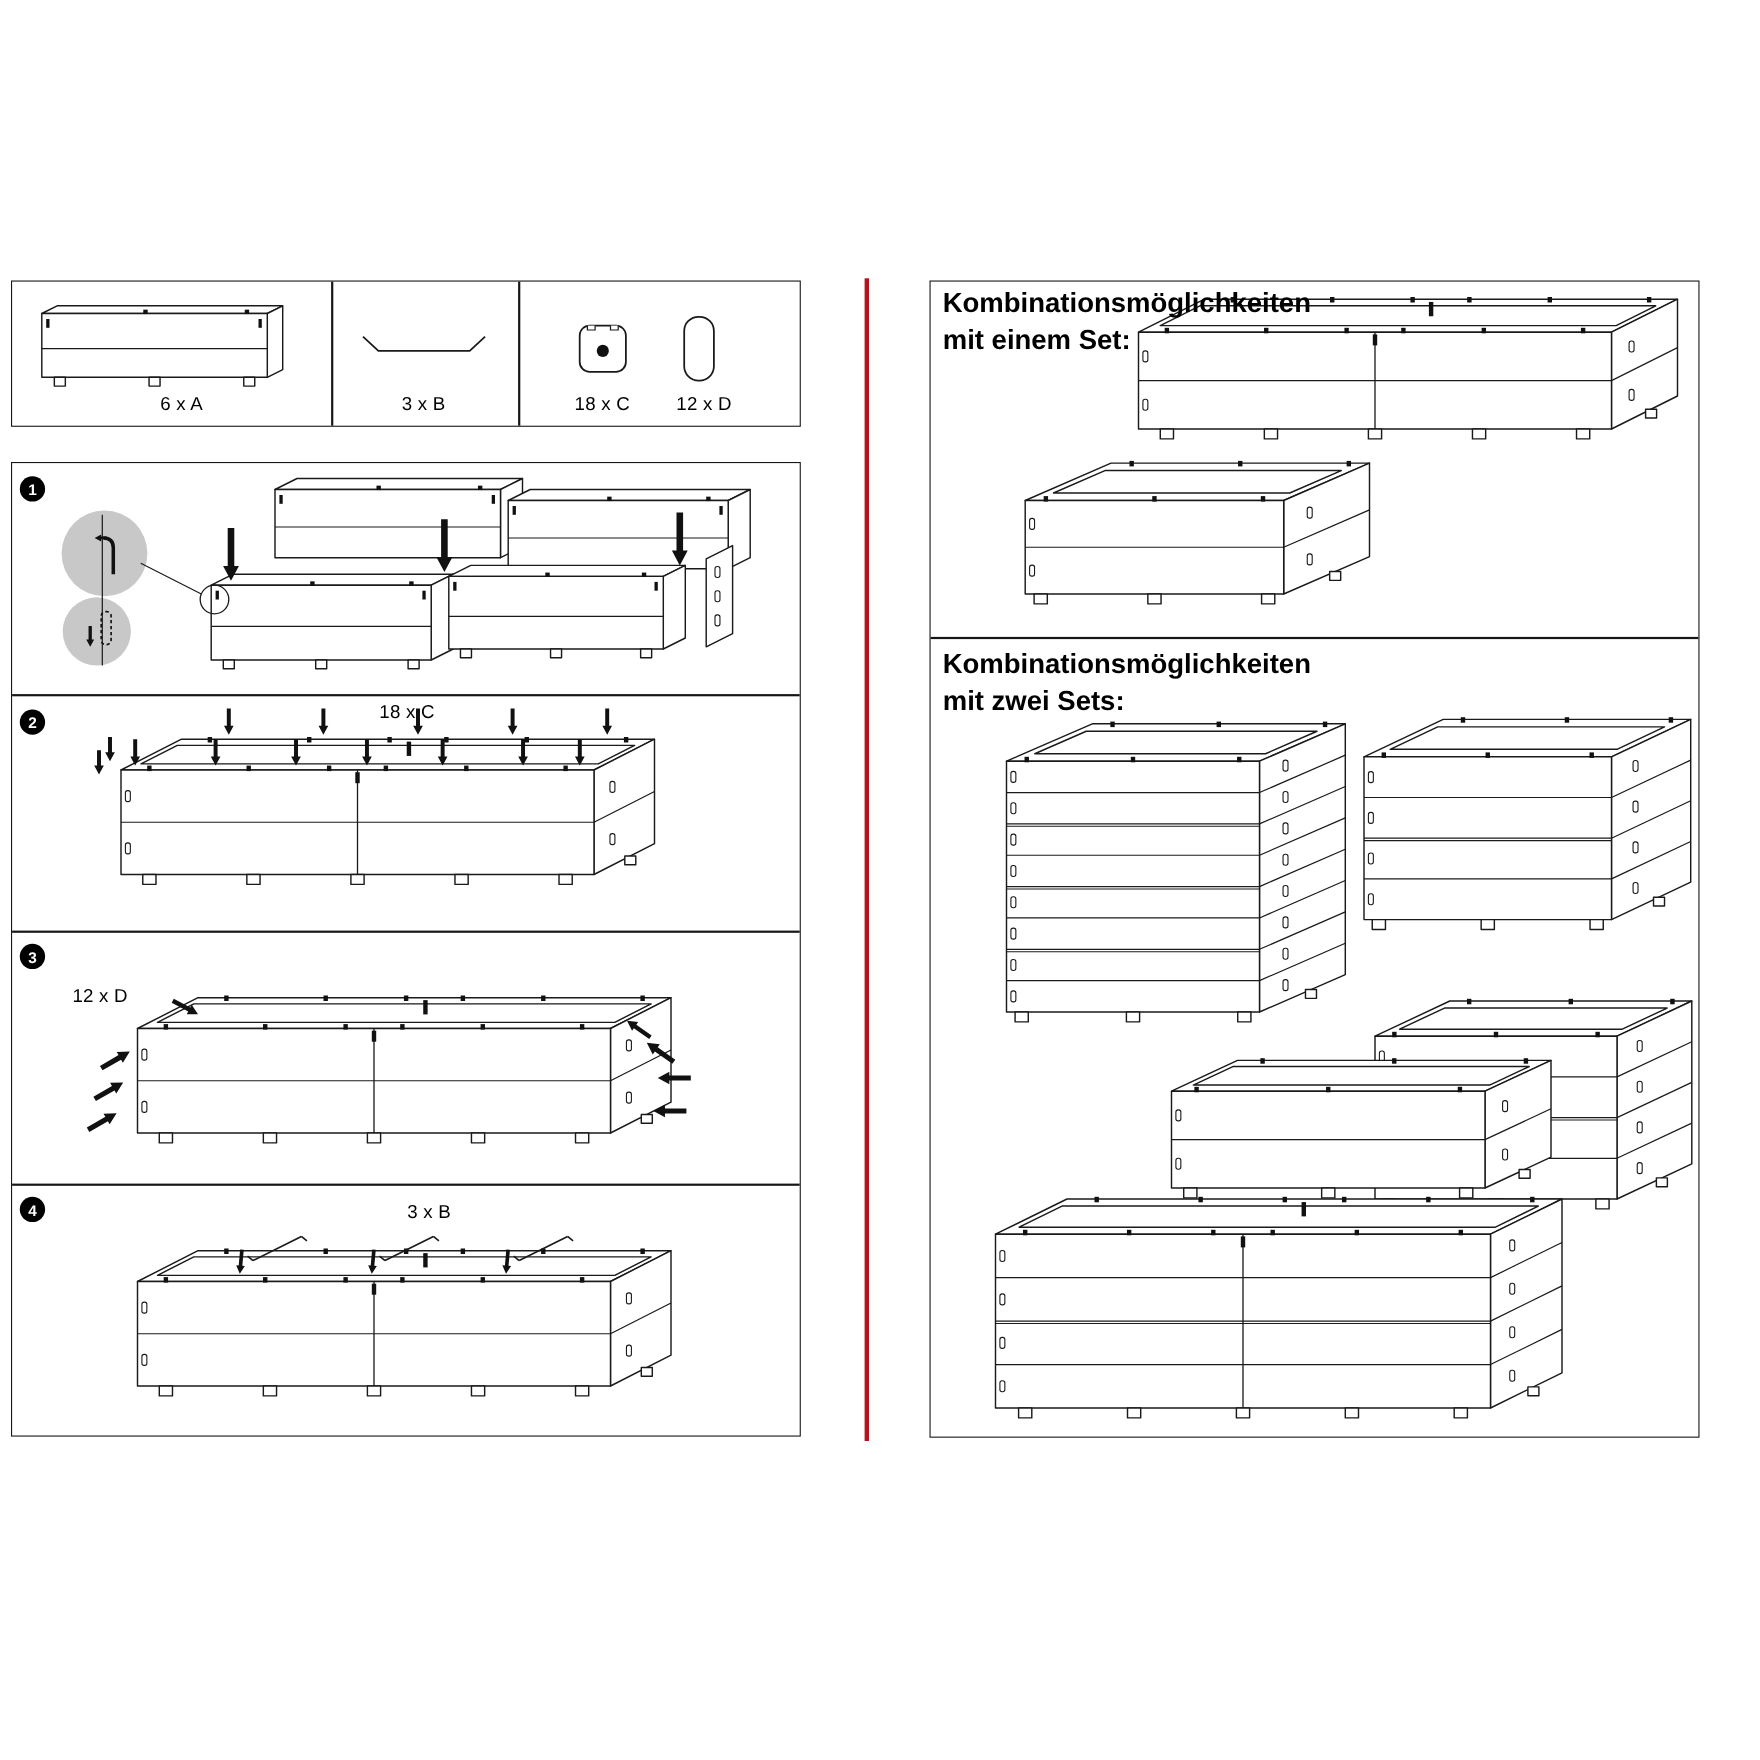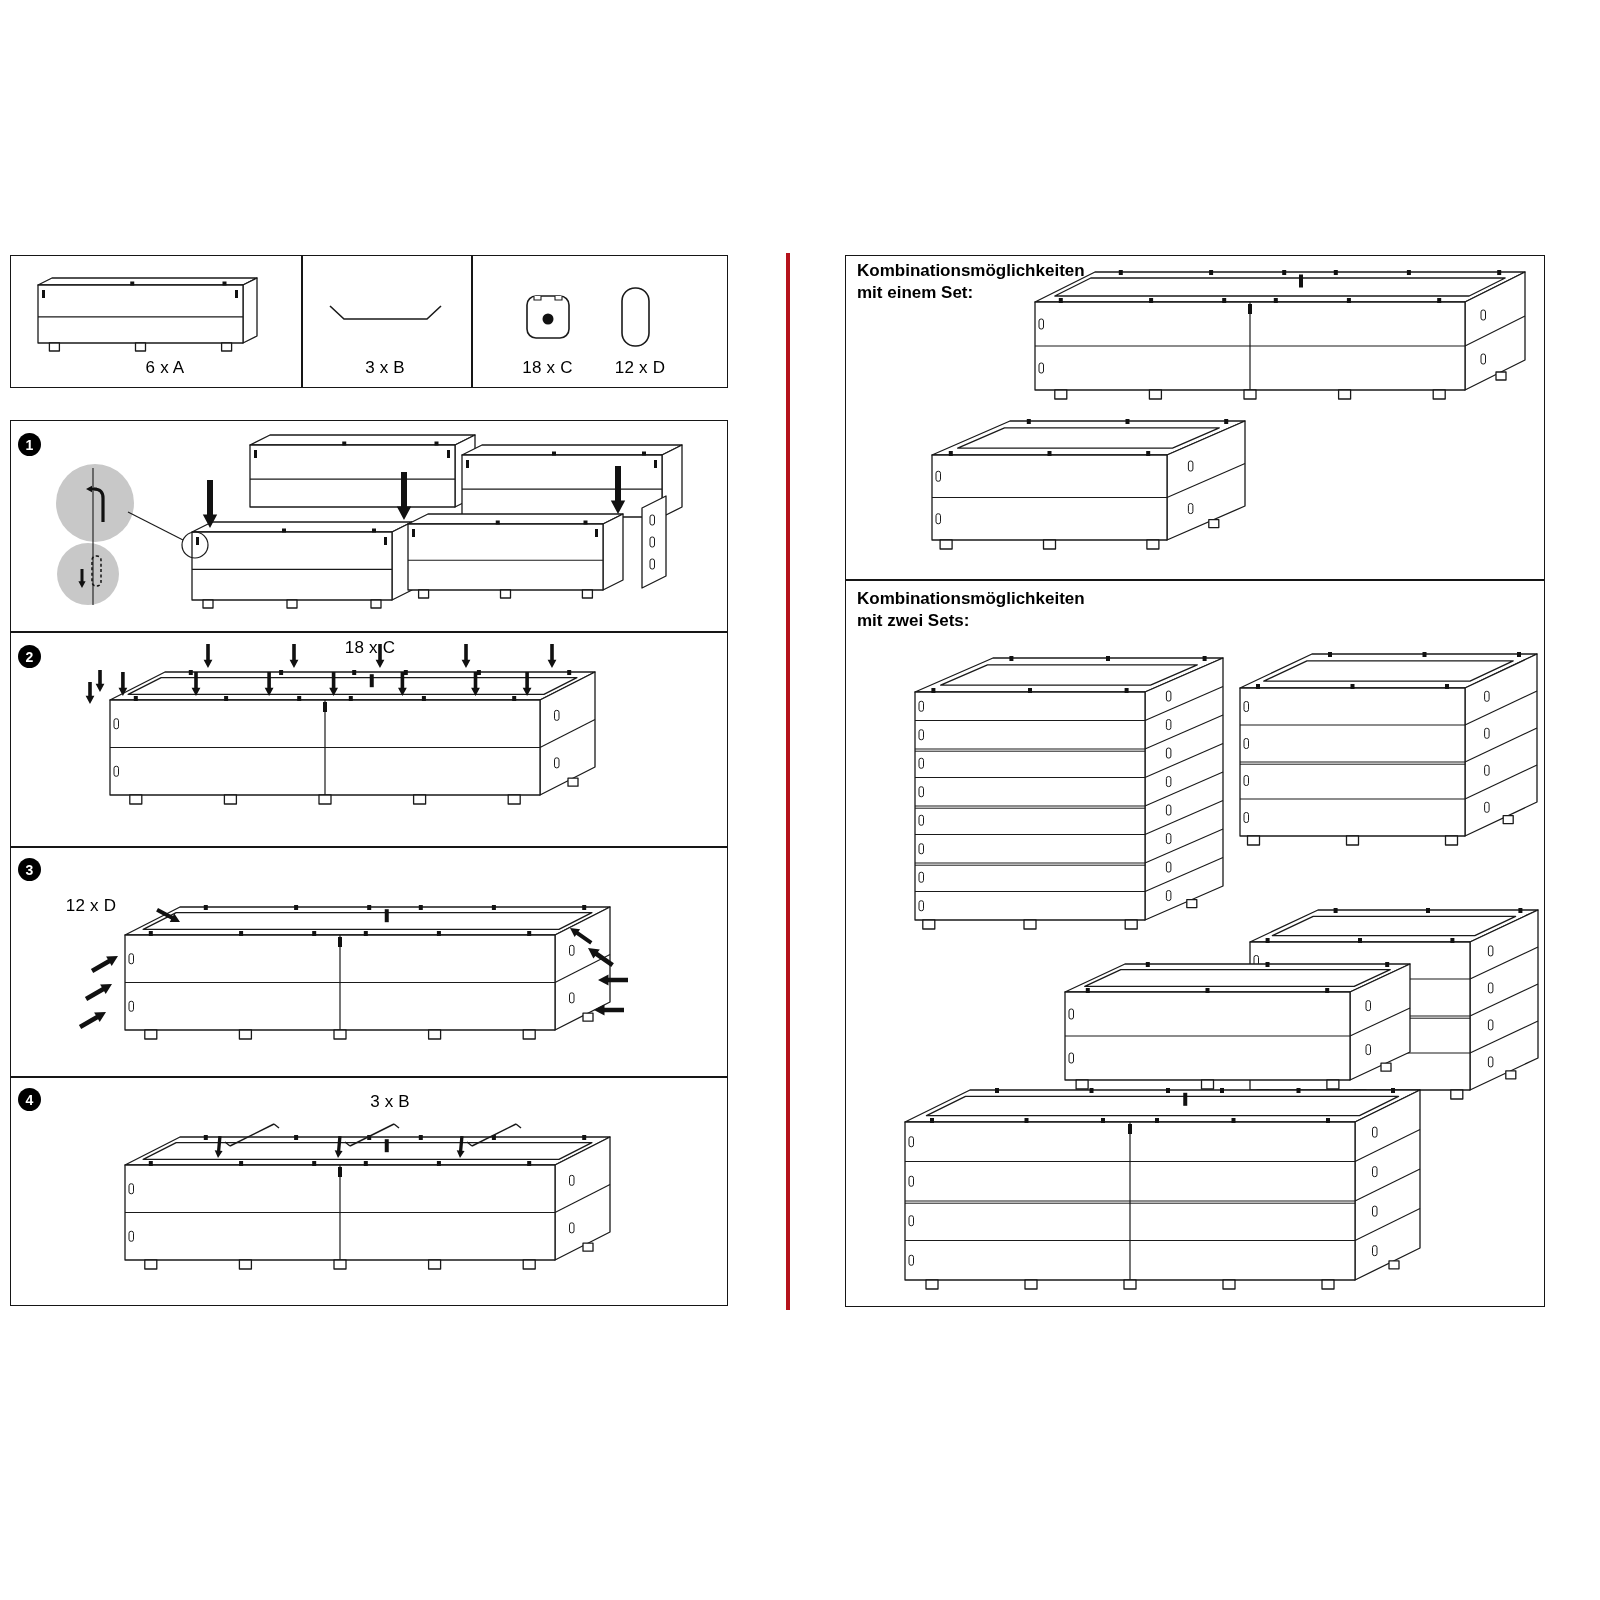--- a/index.html
+++ b/index.html
@@ -3,21 +3,21 @@
 <meta charset="utf-8">
 <style>
   *{margin:0;padding:0;box-sizing:border-box}
   html,body{background:#fff}
   body{width:1600px;height:1600px;position:relative;overflow:hidden;
        font-family:"Liberation Sans","DejaVu Sans",sans-serif;color:#000}
   .box{position:absolute;border:1.5px solid #161616;background:transparent}
   .vdiv{position:absolute;top:0;bottom:0;width:1.5px;background:#161616}
   .hdiv{position:absolute;left:0;right:0;height:1.5px;background:#161616}
   .label{position:absolute;font-size:17px;text-align:center;z-index:5;letter-spacing:.2px}
-  .title{position:absolute;font-size:17px;font-weight:700;line-height:1.3;z-index:5}
+  .title{position:absolute;font-size:25px;font-weight:700;line-height:1.3;z-index:5}
   .badge{position:absolute;width:23px;height:23px;border-radius:50%;background:#000;color:#fff;
          font-size:14px;font-weight:700;display:flex;align-items:center;justify-content:center;z-index:5}
   .red{position:absolute;background:var(--divider-red,#b5121b);z-index:2}
   #art{position:absolute;left:0;top:0;z-index:3;pointer-events:none}
 </style>
 </head>
 <body>
 
 <div class="box" style="left:10px;top:255px;width:718px;height:133px">
   <div class="vdiv" style="left:290px"></div>

